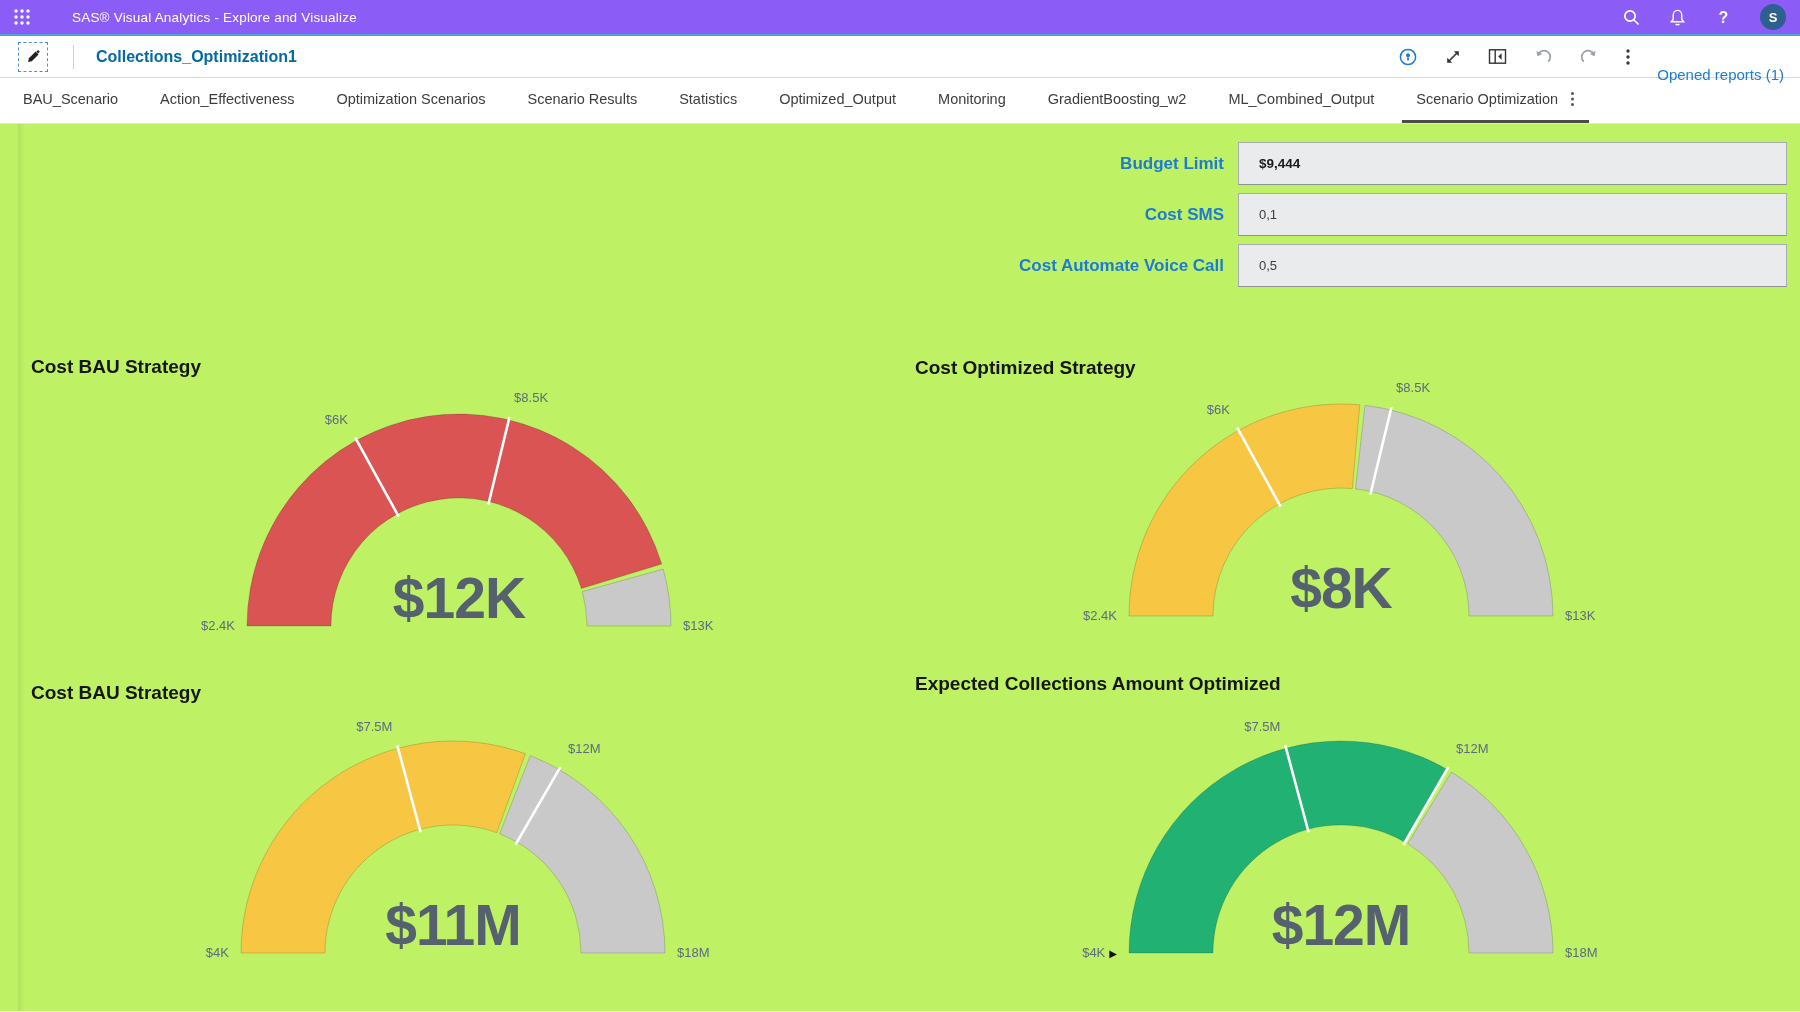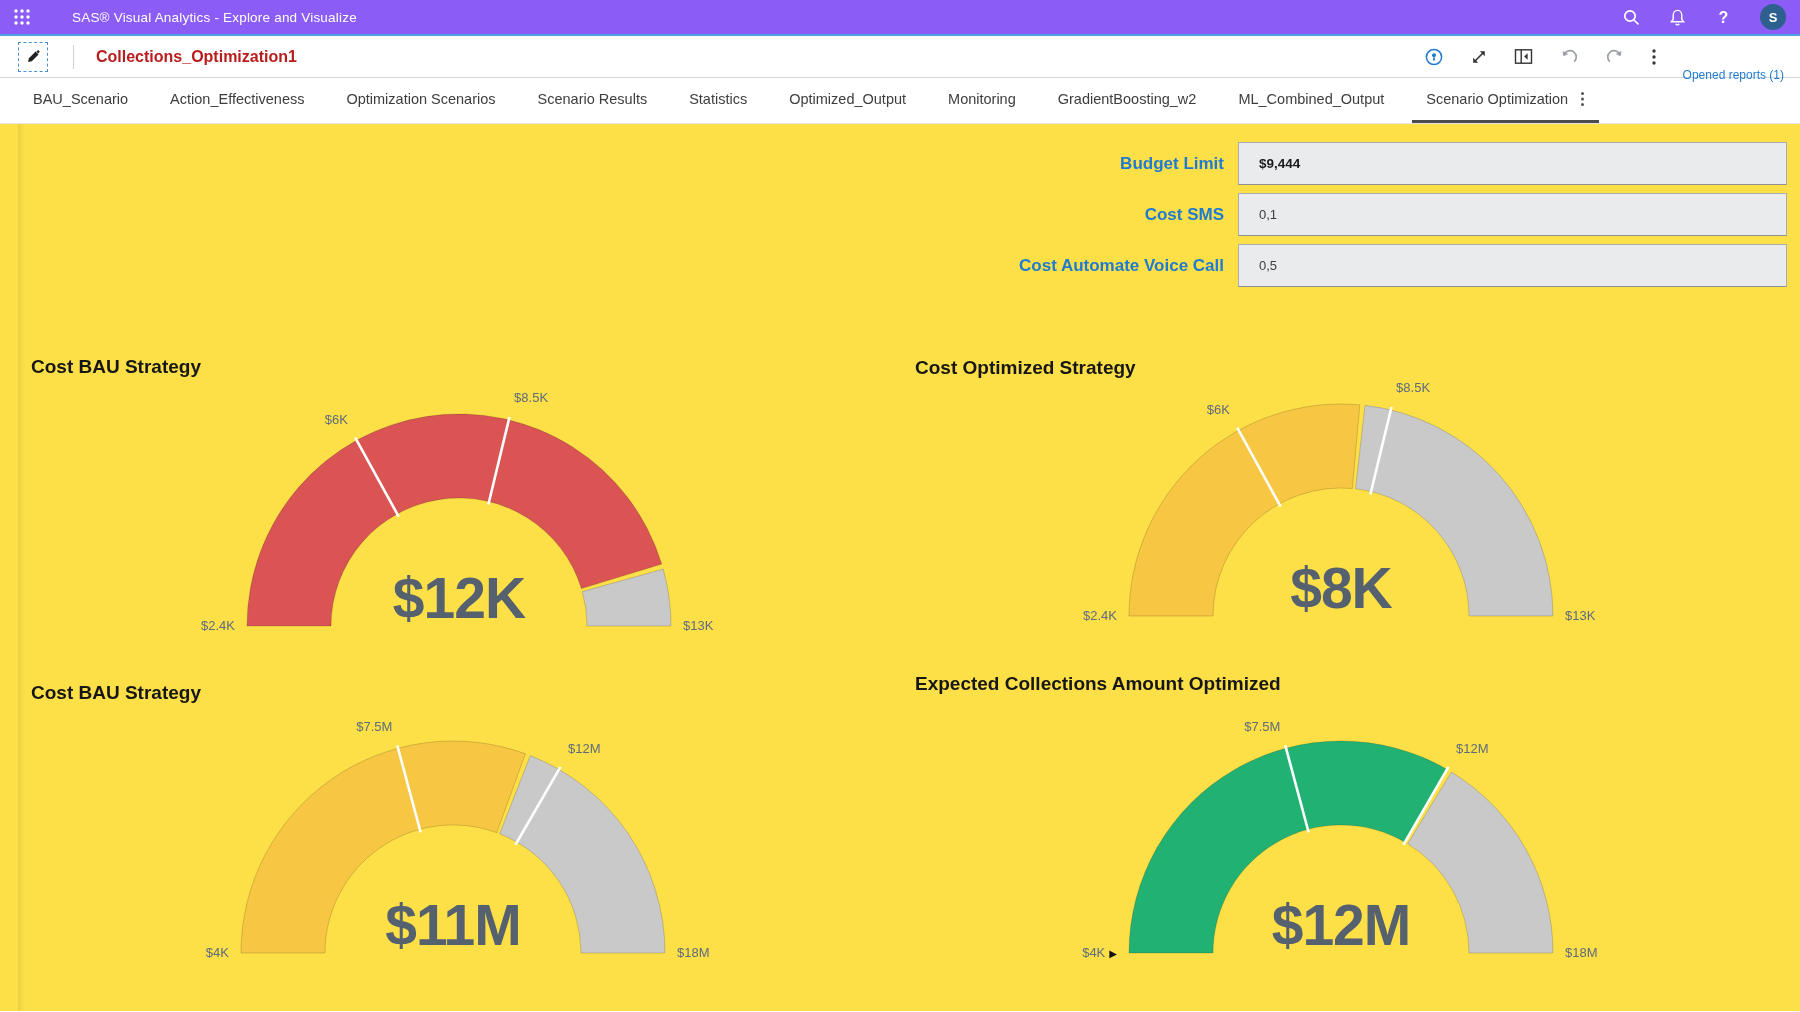--- a/index.html
+++ b/index.html
@@ -15,35 +15,35 @@
   .app-bar .abtn { display:flex; align-items:center; justify-content:center; cursor:pointer; }
   .avatar { width:26px; height:26px; border-radius:50%; background:#2d608f; color:#fff;
     font-size:13px; font-weight:700; display:flex; align-items:center; justify-content:center; }
 
   
   .toolbar { height:42px; background:#fff; border-bottom:1px solid #d8d8d8;
     display:flex; align-items:center; }
   .pencil-btn { width:30px; height:30px; margin-left:18px; border:1px dashed #4a90d9;
     background:#fff; display:flex; align-items:center; justify-content:center; cursor:pointer; }
   .tb-sep { width:1px; height:24px; background:#d0d0d0; margin:0 22px 0 25px; }
-  .report-title { font-size:16px; font-weight:700; color:#b91c1c; }
+  .report-title { font-size:16px; font-weight:700; color:#0369a1; }
   .toolbar .right { margin-left:auto; display:flex; align-items:center; gap:26px; padding-right:16px; }
   .toolbar .tbtn { display:flex; align-items:center; justify-content:center; cursor:pointer; }
-  .opened-reports { color:#1f7ad1; font-size:12px; cursor:pointer; white-space:nowrap;margin-top:36px; }
+  .opened-reports { color:#1f7ad1; font-size:15px; cursor:pointer; white-space:nowrap;margin-top:36px; }
 
   
   .tabbar { height:46px; background:#fff; border-bottom:1px solid #e4e4e4;
-    display:flex; align-items:stretch; padding-left:12px; }
+    display:flex; align-items:stretch; padding-left:2px; }
   .tab { display:flex; align-items:center; padding:0 14px; margin:0 7px; font-size:14.5px;
     color:#3d3d3d; border-bottom:3px solid transparent; cursor:pointer; white-space:nowrap; }
   .tab.active { border-bottom-color:#4c4c4c;justify-content:space-between; }
   .tab .kebab { margin-left:12px; display:flex; align-items:center; }
 
   
-  .content { position:relative; height:887px; background:#fde047; }
+  .content { position:relative; height:887px; background:#bef264; }
   .content-left-edge { position:absolute; left:18px; top:0; height:100%; width:7px;
     background:linear-gradient(to right, rgba(0,0,0,.07), rgba(0,0,0,0)); }
 
   .controls { position:absolute; top:18px; right:13px; }
   .ctrl-row { display:flex; align-items:center; justify-content:flex-end; margin-bottom:8px; }
   .ctrl-label { color:#1f7ad1; font-size:17px; font-weight:700; margin-right:14px; white-space:nowrap; }
   .ctrl-box { width:549px; height:43px; background:#e9ebed; border:1px solid #a9adb2;
     border-bottom-color:#8f9398; display:flex; align-items:center; padding-left:20px;
     font-size:13px; color:#3c3c3c; cursor:text; }
   .ctrl-box.strong { font-size:13.5px; font-weight:700; color:#1b1b1b; }

